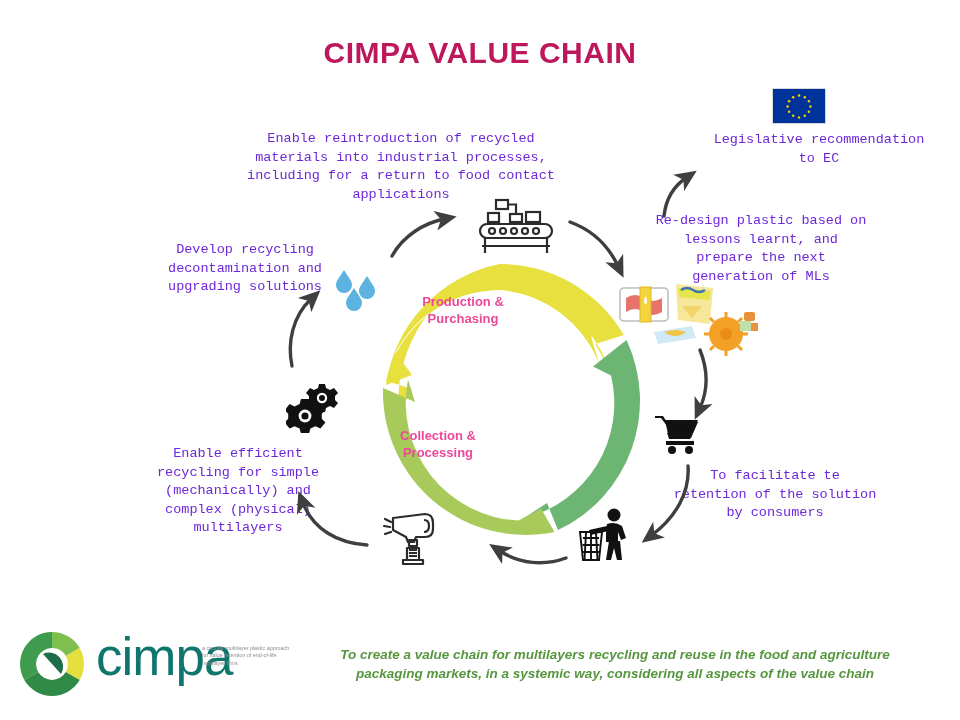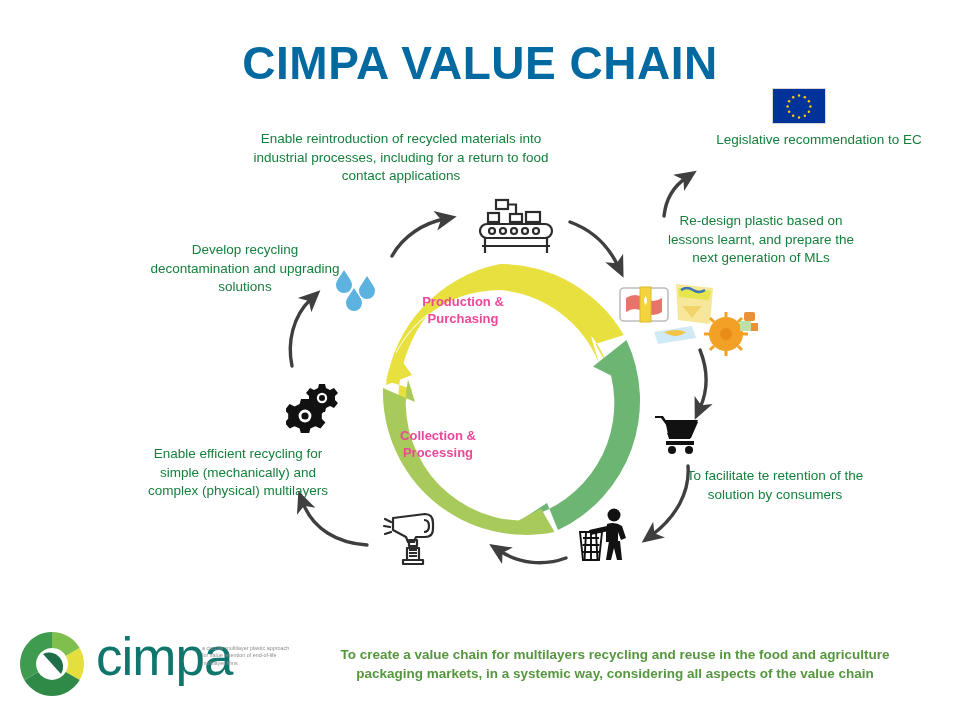--- a/index.html
+++ b/index.html
@@ -19,35 +19,35 @@
     overflow: hidden;
   }
 
   
   #title {
     position: absolute;
     left: 0;
     top: 36px;
     width: 960px;
     text-align: center;
-    font-size: 46px;
+    font-size: 30px;
     font-weight: bold;
     letter-spacing: 0.5px;
-    color: #0369a1;
+    color: #be185d;
     font-family: "Liberation Sans", sans-serif;
   }
 
   
   .caption {
     position: absolute;
-    color: #15803d;
+    color: #6d28d9;
     font-size: 13.5px;
     line-height: 18.5px;
     text-align: center;
-    font-family: Liberation Sans, sans-serif;
+    font-family: Liberation Mono, monospace;
   }
   #cap-reintro   { left: 236px; top: 130px; width: 330px; }
   #cap-legis     { left: 712px; top: 131px; width: 214px; }
   #cap-redesign  { left: 655px; top: 212px; width: 212px; }
   #cap-facilitate{ left: 670px; top: 467px; width: 210px; }
   #cap-develop   { left: 145px; top: 241px; width: 200px; }
   #cap-recycling { left: 134px; top: 445px; width: 208px; }
 
   
   #eu-flag {
@@ -104,20 +104,21 @@
   
   #footer-statement {
     position: absolute;
     left: 330px;
     top: 645px;
     width: 570px;
     text-align: center;
     color: #56963f;
     font-size: 13.5px;
     line-height: 19px;
+    font-style: italic;
     font-weight: bold;
     font-family: "Liberation Sans", sans-serif;
   }
 
   #logo {
     position: absolute;
     left: 16px;
     top: 628px;
     width: 290px;
     height: 72px;

